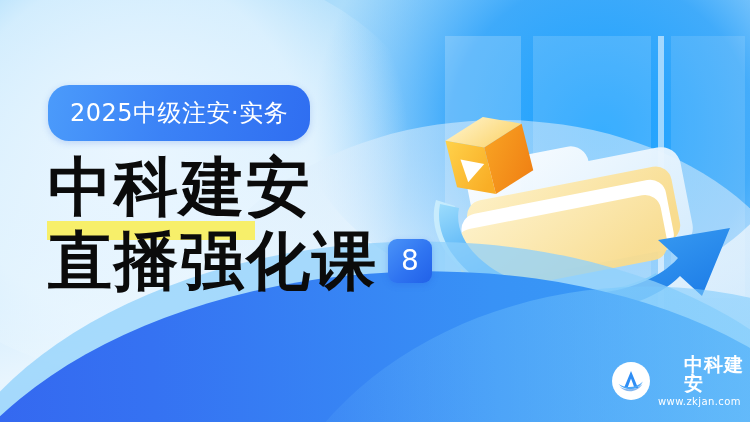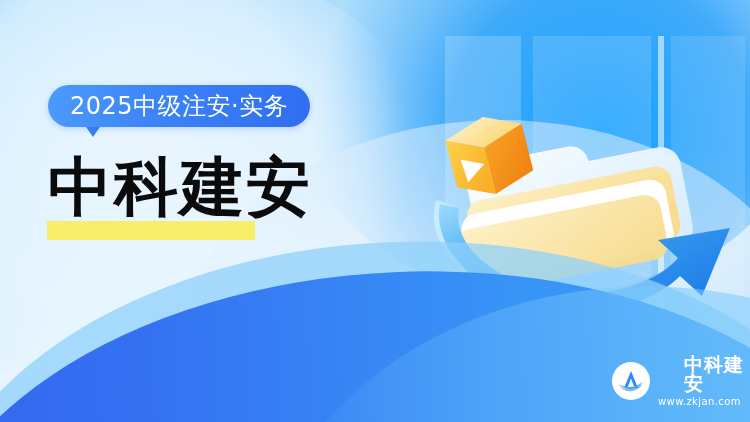--- a/index.html
+++ b/index.html
@@ -64,21 +64,21 @@
 
   
   .illus{position:absolute;left:418px;top:100px;width:332px;height:250px;}
   .illus svg{display:block;}
 
   
   .content{position:absolute;left:0;top:0;width:750px;height:422px;}
 
   .badge-pill{
     position:absolute;left:48px;top:85px;
-    height:42px;padding:0 22px;
+    height:56px;padding:0 22px;
     display:flex;align-items:center;
     border-radius:21px;
     background:linear-gradient(100deg,#4b9bfb 0%, #3b82f6 45%, #2f6ef1 100%);
     box-shadow:0 2px 7px rgba(40,100,220,.22);
   }
   .badge-pill .badge-text{
     color:#ffffff;
     font-size:24px;
     letter-spacing:.5px;
     font-weight:400;
@@ -226,20 +226,24 @@
 
     <div class="badge-tail"></div>
     <div class="badge-pill">
       <span class="badge-text">2025中级注安·实务</span>
     </div>
 
     <div class="yellow-bar"></div>
 
     <div class="headline">
       <div class="l1">中科建安</div>
+      <div class="l2">
+        <span>直播强化课</span>
+        <span class="num-badge">8</span>
+      </div>
     </div>
 
     <div class="logo">
       <div class="logo-mark">
         <svg width="30" height="30" viewBox="0 0 30 30" xmlns="http://www.w3.org/2000/svg">
           <path d="M15 5 L22 22 L18.5 22 L15 12.5 L11.5 22 L8 22 Z" fill="#2f8ef5"></path>
           <path d="M2.5 18 C9 22.5 20 22.5 27 15.5 C21.5 25 9 25.5 2.5 18 Z" fill="#4aa6f8"></path>
           <path d="M3.5 20.5 C10 25 20 24 26.5 18 C21 27 9.5 27.5 3.5 20.5 Z" fill="#1f7ae0" opacity=".55"></path>
         </svg>
       </div>

